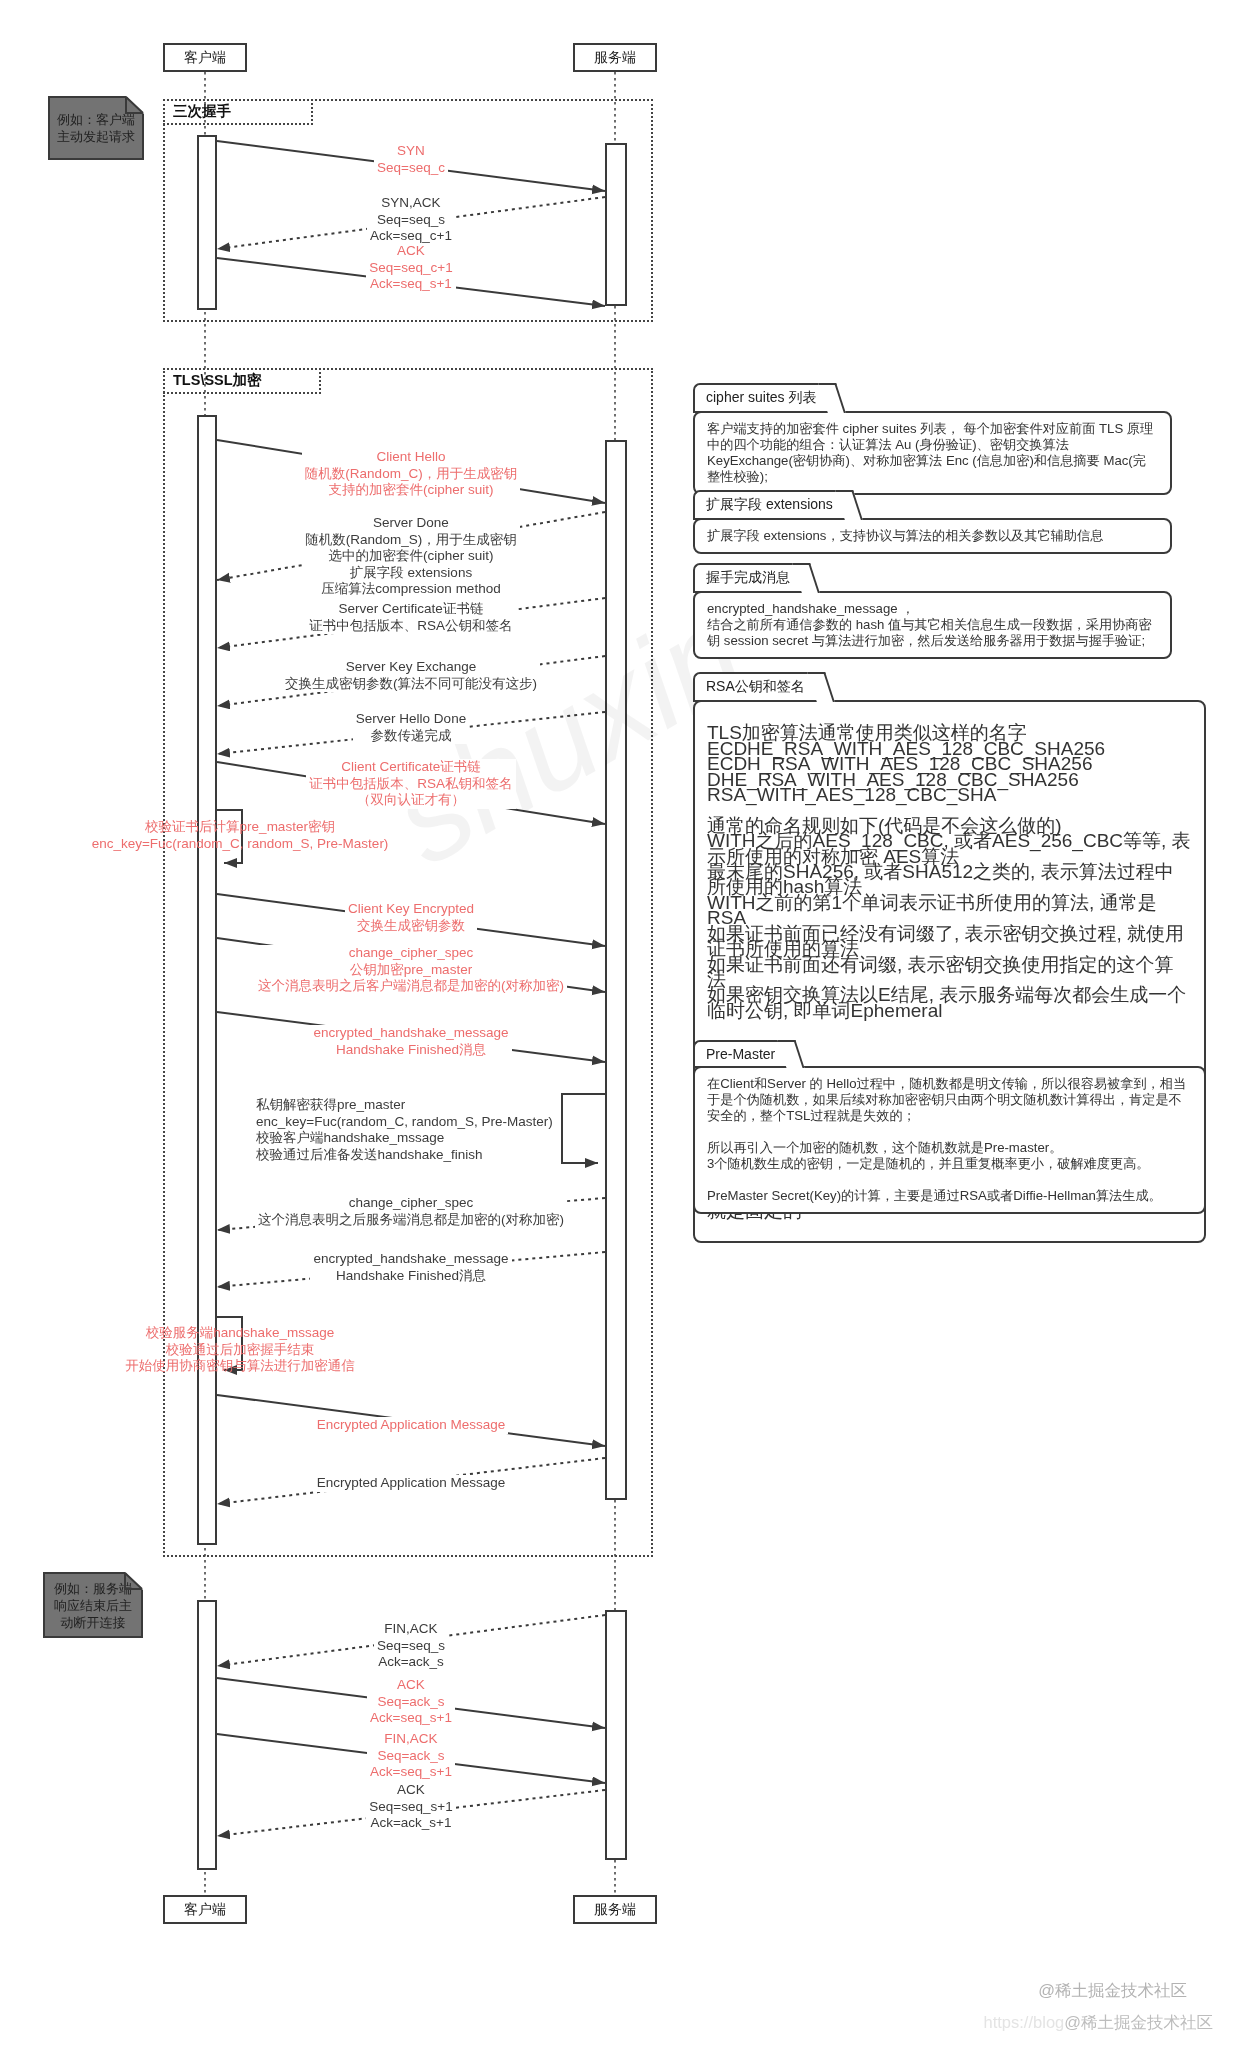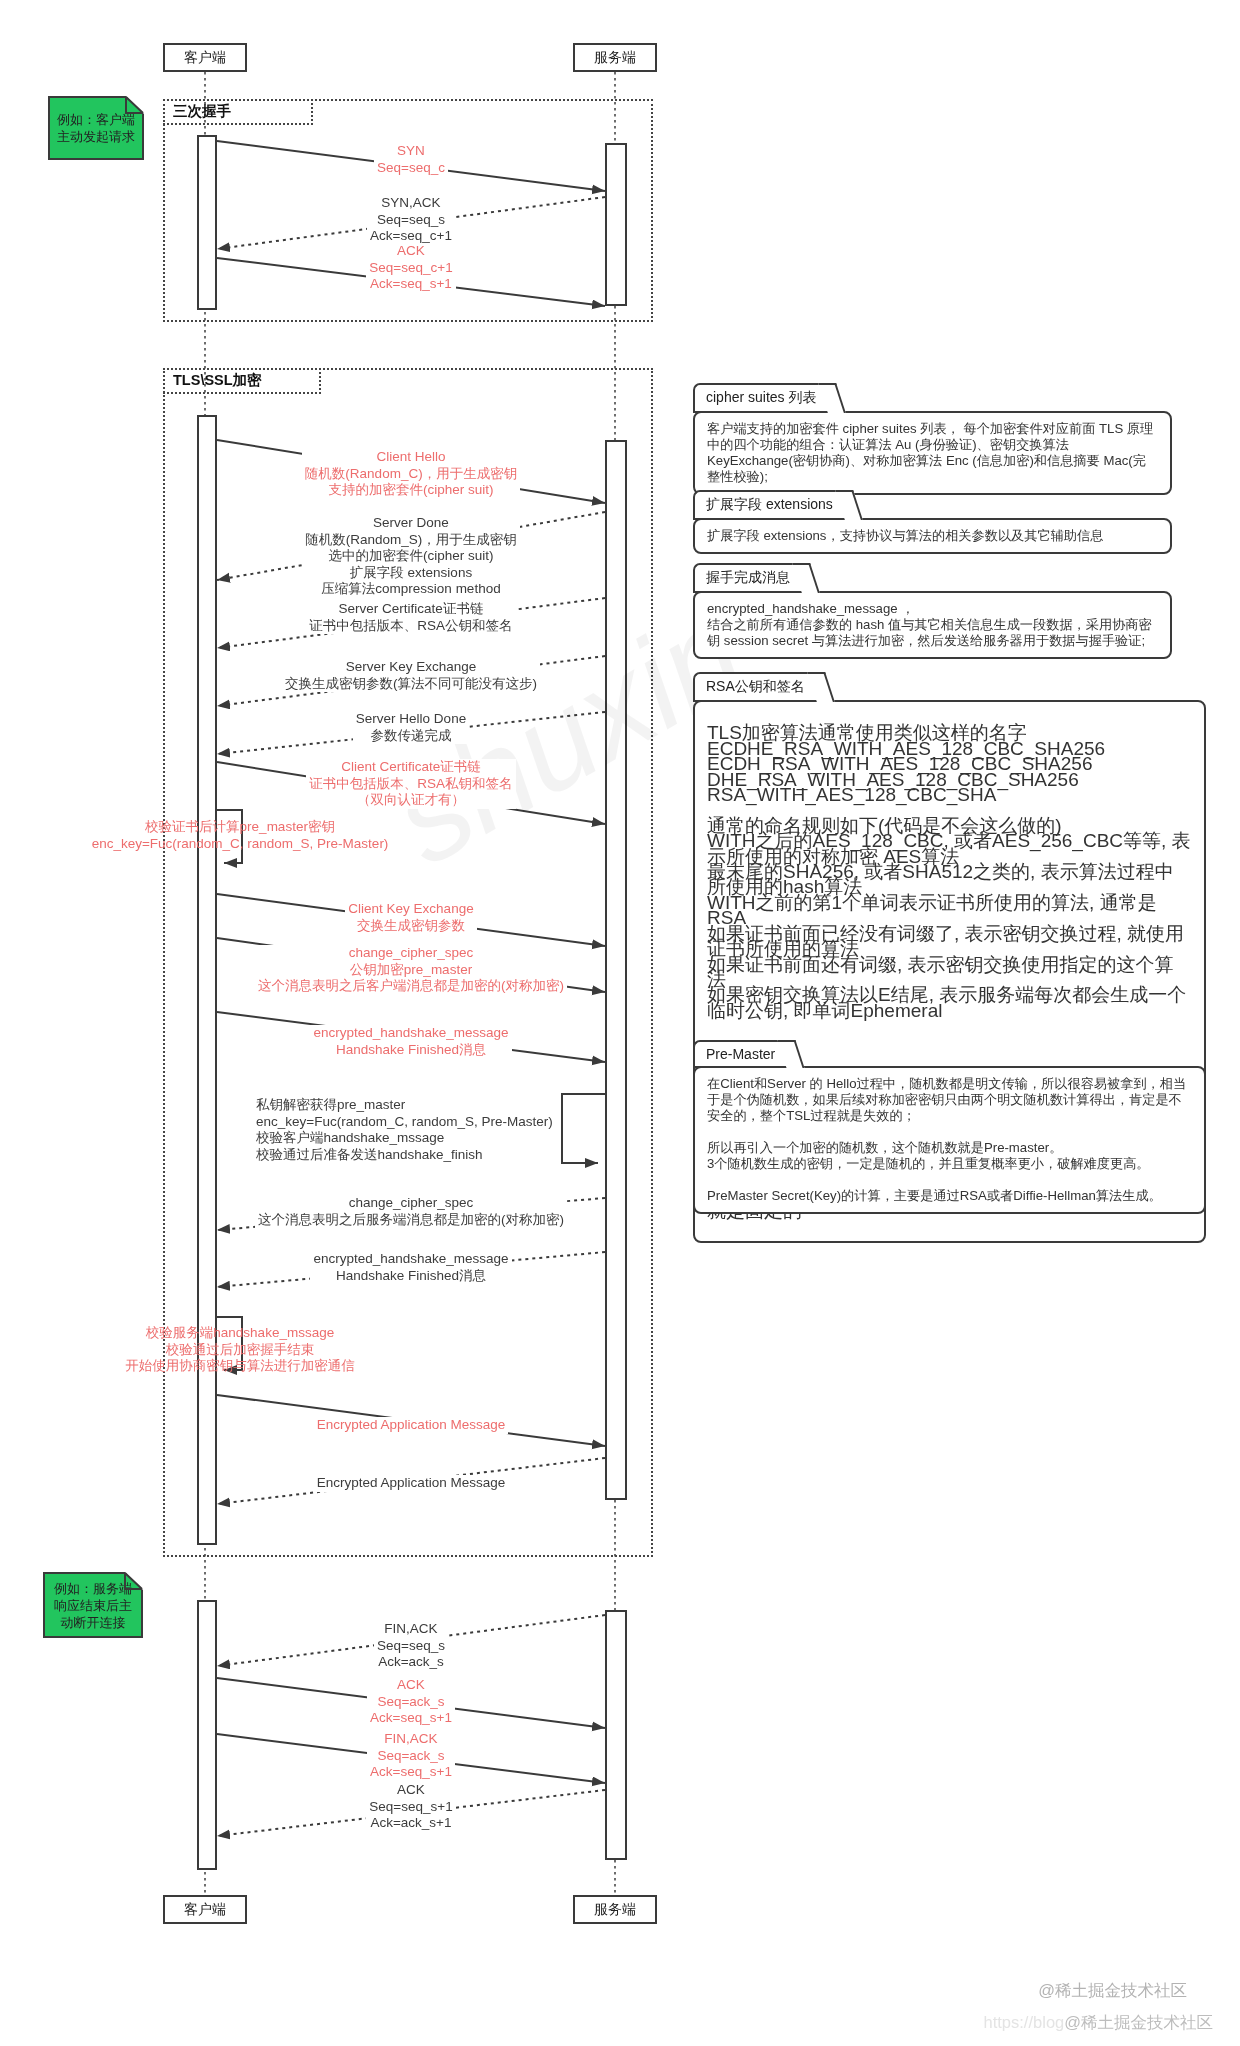--- a/index.html
+++ b/index.html
@@ -10,21 +10,21 @@
   .dot{stroke:#3a3a3a;stroke-width:2;fill:none;stroke-dasharray:3,4;}
   .life{stroke:#4a4a4a;stroke-width:1.6;stroke-dasharray:2.5,3.5;}
   .participant{position:absolute;width:84px;height:29px;border:2px solid #3a3a3a;background:#fff;
                box-sizing:border-box;display:flex;align-items:center;justify-content:center;
                font-size:14px;color:#222;}
   .frame{position:absolute;border:2px dotted #444;box-sizing:border-box;background:transparent;}
   .flab{position:absolute;top:-2px;left:-2px;height:26px;line-height:24px;box-sizing:border-box;
         padding:0 14px 0 10px;font-weight:bold;font-size:14.5px;color:#111;
         border-right:2px dotted #444;border-bottom:2px dotted #444;background:transparent;}
   .bar{position:absolute;background:#fff;border:2px solid #3a3a3a;box-sizing:border-box;}
-  .note{position:absolute;border:2px solid #3a3a3a;background:#22c55e;box-sizing:border-box;
+  .note{position:absolute;border:2px solid #3a3a3a;background:#737373;box-sizing:border-box;
         font-size:13px;line-height:17px;text-align:center;white-space:pre-line;
         display:flex;align-items:center;justify-content:center;color:#222;}
   .fold{position:absolute;top:-2px;right:-2px;}
   .msg{position:absolute;left:217px;width:388px;text-align:center;font-size:13.5px;
        line-height:16.5px;white-space:pre-line;z-index:6;}
   .msg .txt{display:inline-block;background:#fff;padding:0 3px;}
   .msg .txt.nobg{background:transparent;padding:0;}
   .red{color:#ed6d6d;}
   .blk{color:#3c3c3c;}
   .panel{position:absolute;z-index:5;}
@@ -146,21 +146,21 @@
 证书中包括版本、RSA公钥和签名</span></div>
   <div class="msg" style="top:659px;"><span class="txt blk">Server Key Exchange
 交换生成密钥参数(算法不同可能没有这步)</span></div>
   <div class="msg" style="top:711px;"><span class="txt blk">Server Hello Done
 参数传递完成</span></div>
   <div class="msg" style="top:759px;"><span class="txt red">Client Certificate证书链
 证书中包括版本、RSA私钥和签名
 （双向认证才有）</span></div>
   <div class="msg" style="top:819px;left:90px;width:300px;"><span class="txt nobg red">校验证书后计算pre_master密钥
 enc_key=Fuc(random_C, random_S, Pre-Master)</span></div>
-  <div class="msg" style="top:901px;"><span class="txt red">Client Key Exchange
+  <div class="msg" style="top:901px;"><span class="txt red">Client Key Encrypted
 交换生成密钥参数</span></div>
   <div class="msg" style="top:945px;"><span class="txt red">change_cipher_spec
 公钥加密pre_master
 这个消息表明之后客户端消息都是加密的(对称加密)</span></div>
   <div class="msg" style="top:1025px;"><span class="txt red">encrypted_handshake_message
 Handshake Finished消息</span></div>
   <div class="msg" style="top:1097px;left:256px;width:300px;text-align:left;"><span class="txt nobg blk">私钥解密获得pre_master
 enc_key=Fuc(random_C, random_S, Pre-Master)
 校验客户端handshake_mssage
 校验通过后准备发送handshake_finish</span></div>

